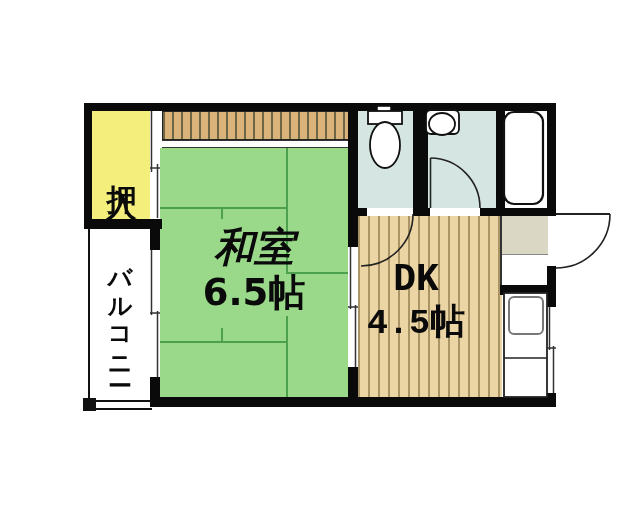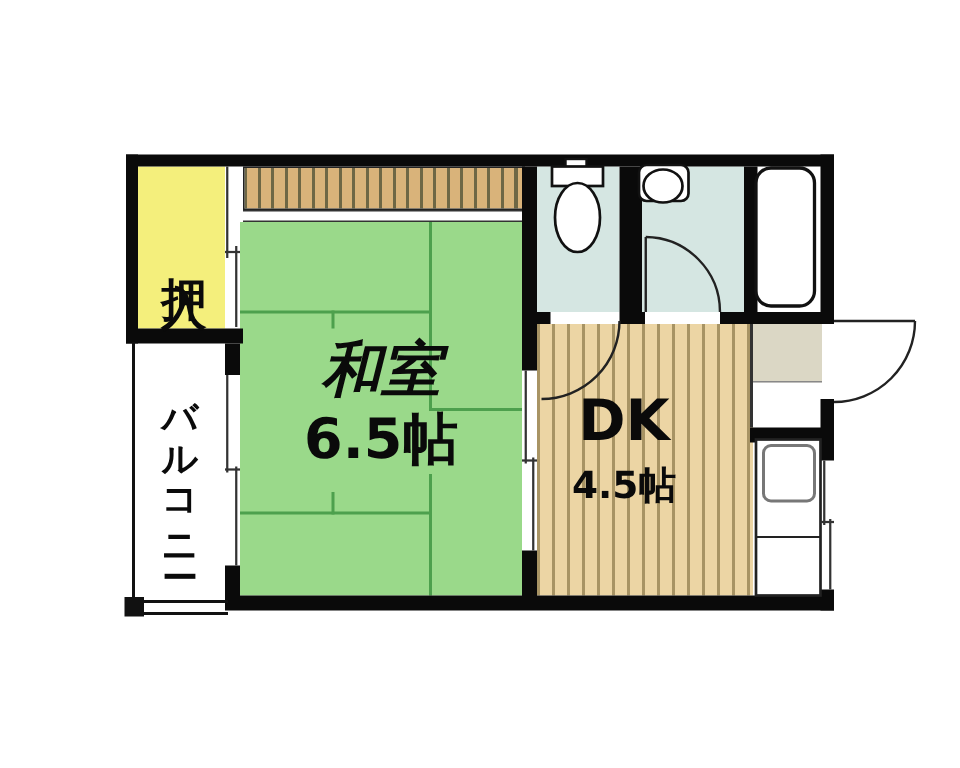--- a/index.html
+++ b/index.html
@@ -18,23 +18,23 @@
   .dk-floor{background:repeating-linear-gradient(90deg,#a89464 0 2px,#ecd5a4 2px 10px);}
   .band-h{position:absolute;background:#fff;border-top:1.5px solid #333;border-bottom:1.5px solid #333;box-sizing:border-box;}
   .tatami-line{position:absolute;background:#4da04d;}
   .rail{position:absolute;background:#111;}
   .label{position:absolute;color:#0a0a0a;font-weight:bold;text-align:center;}
   .label-v{display:flex;align-items:center;justify-content:center;
            writing-mode:vertical-rl;text-orientation:upright;}
   .washitsu-label{left:160px;top:224px;width:188px;line-height:46px;}
   .washitsu-label .l1{font-size:40px;font-style:italic;}
   .washitsu-label .l2{font-size:37px;}
-  .dk-label{left:358px;top:258px;width:116px;line-height:44px;}
+  .dk-label{left:358px;top:258px;width:116px;line-height:44px;font-family:Liberation Mono, monospace;}
   .dk-label .l1{font-size:38px;}
-  .dk-label .l2{font-size:25px;}
+  .dk-label .l2{font-size:35px;}
   .oshiire-label{left:92px;top:111px;width:58px;height:108px;font-size:30px;letter-spacing:4px;}
   .balcony-label{left:90px;top:228px;width:60px;height:170px;font-size:24px;letter-spacing:3px;}
   svg.overlay{position:absolute;left:0;top:0;pointer-events:none;}
 </style>
 </head>
 <body>
 
 <div class="canvas">
 
   <div class="floor f-yellow" style="left:92px;top:111px;width:58px;height:108px;"></div>

